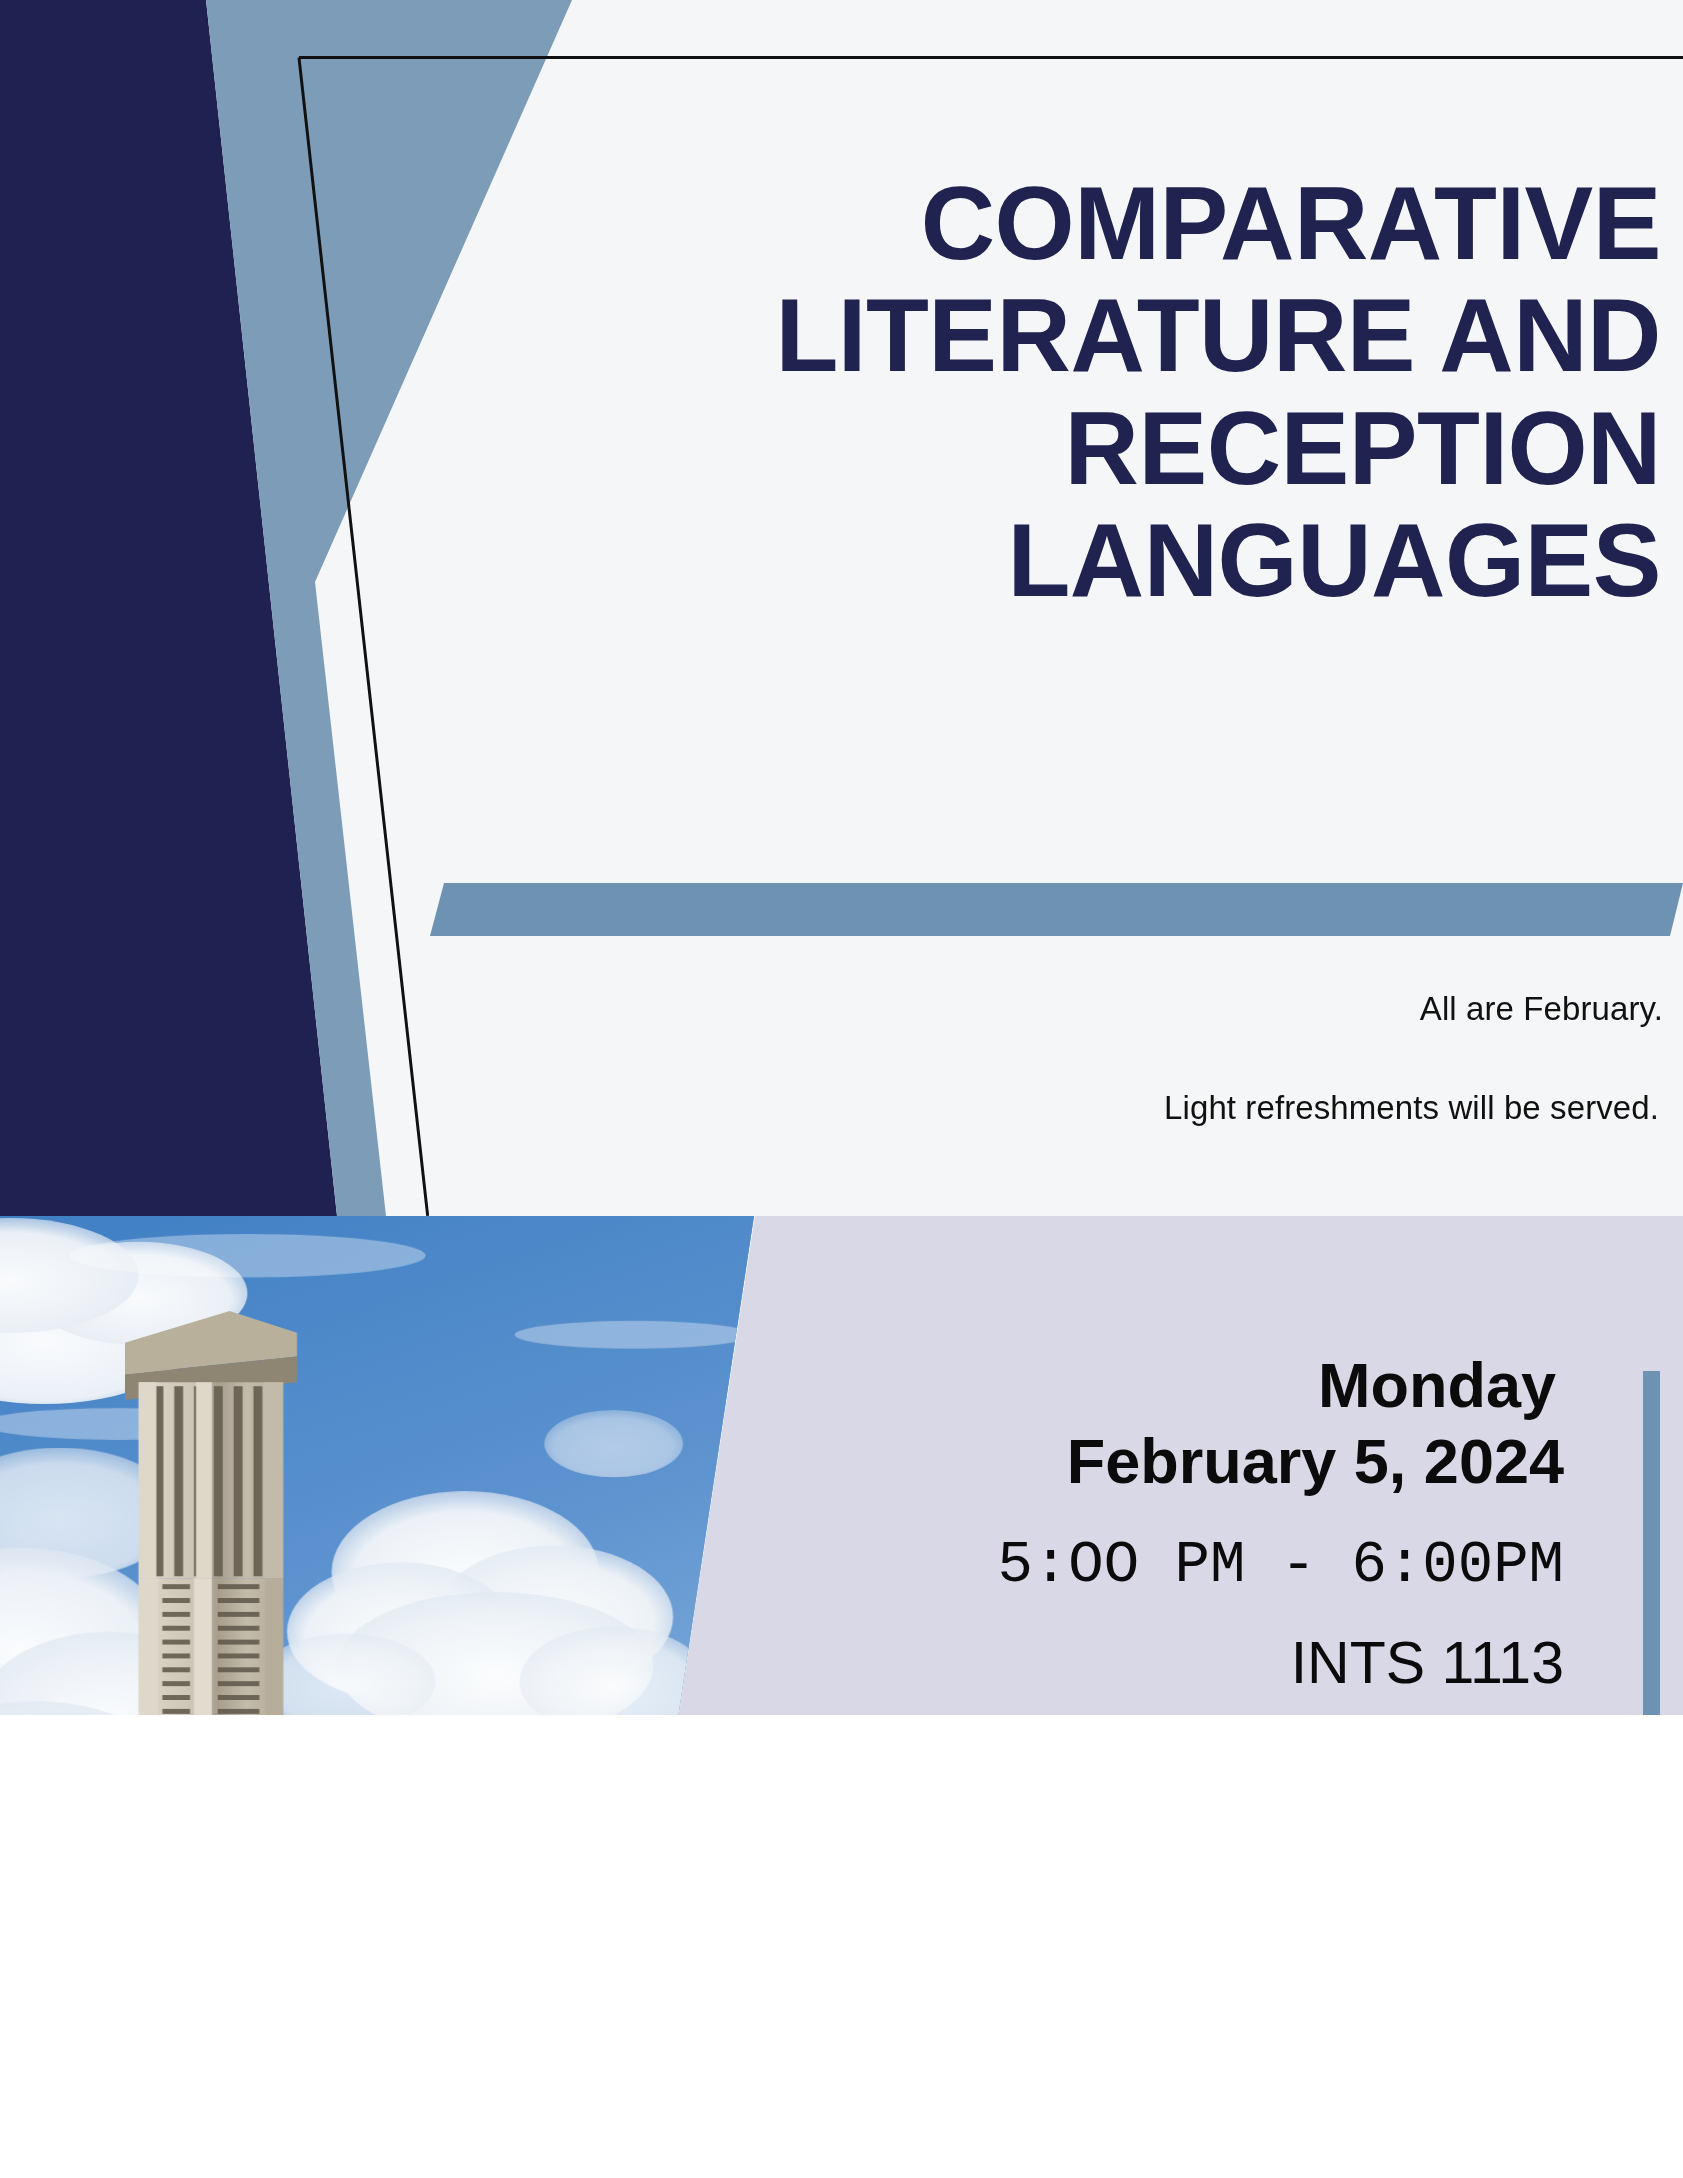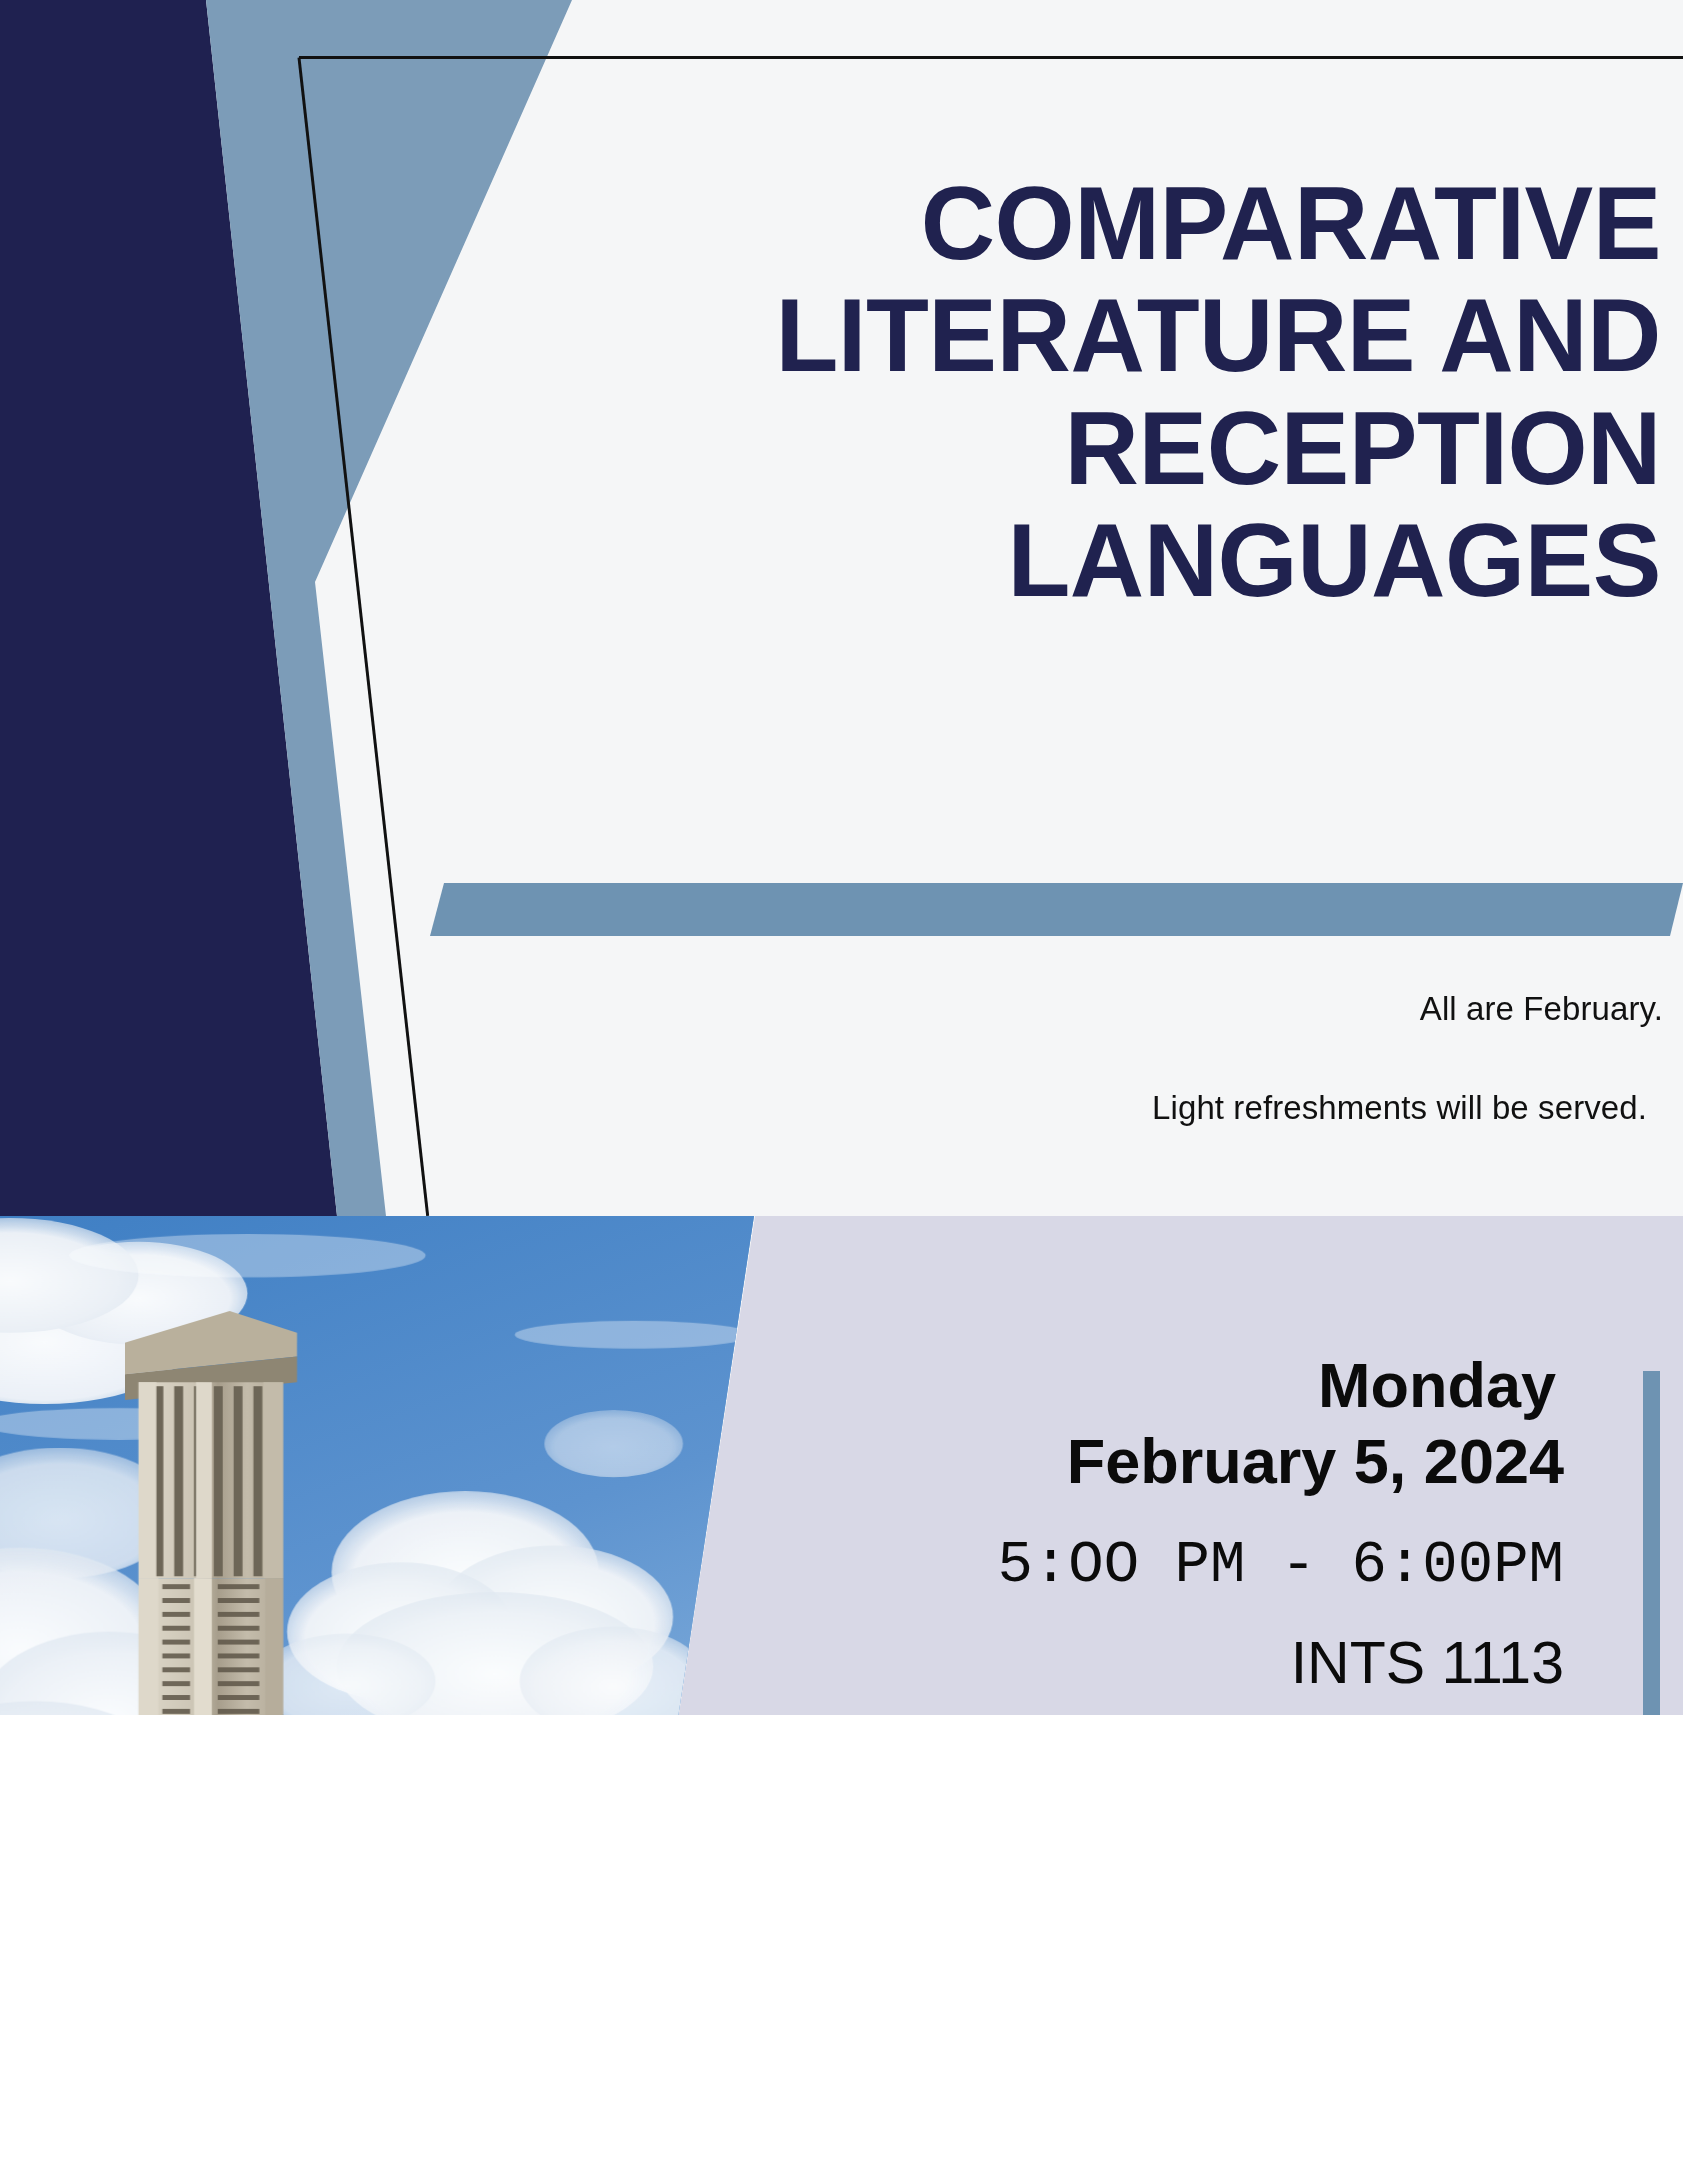--- a/index.html
+++ b/index.html
@@ -103,21 +103,21 @@
     font-family: "Liberation Sans", sans-serif;
     font-size: 33px;
     color: #111111;
     margin: 0 0 61px 0;
     letter-spacing: 0.1px;
   }
   .welcome-line-2 {
     font-family: "Liberation Sans", sans-serif;
     font-size: 33px;
     color: #111111;
-    margin: 16px;
+    margin: 4px;
     letter-spacing: 0.1px;
   }
 
   
   .bottom-section {
     position: absolute;
     left: 0;
     top: 1216px;
     width: 1683px;
     height: 962px;

